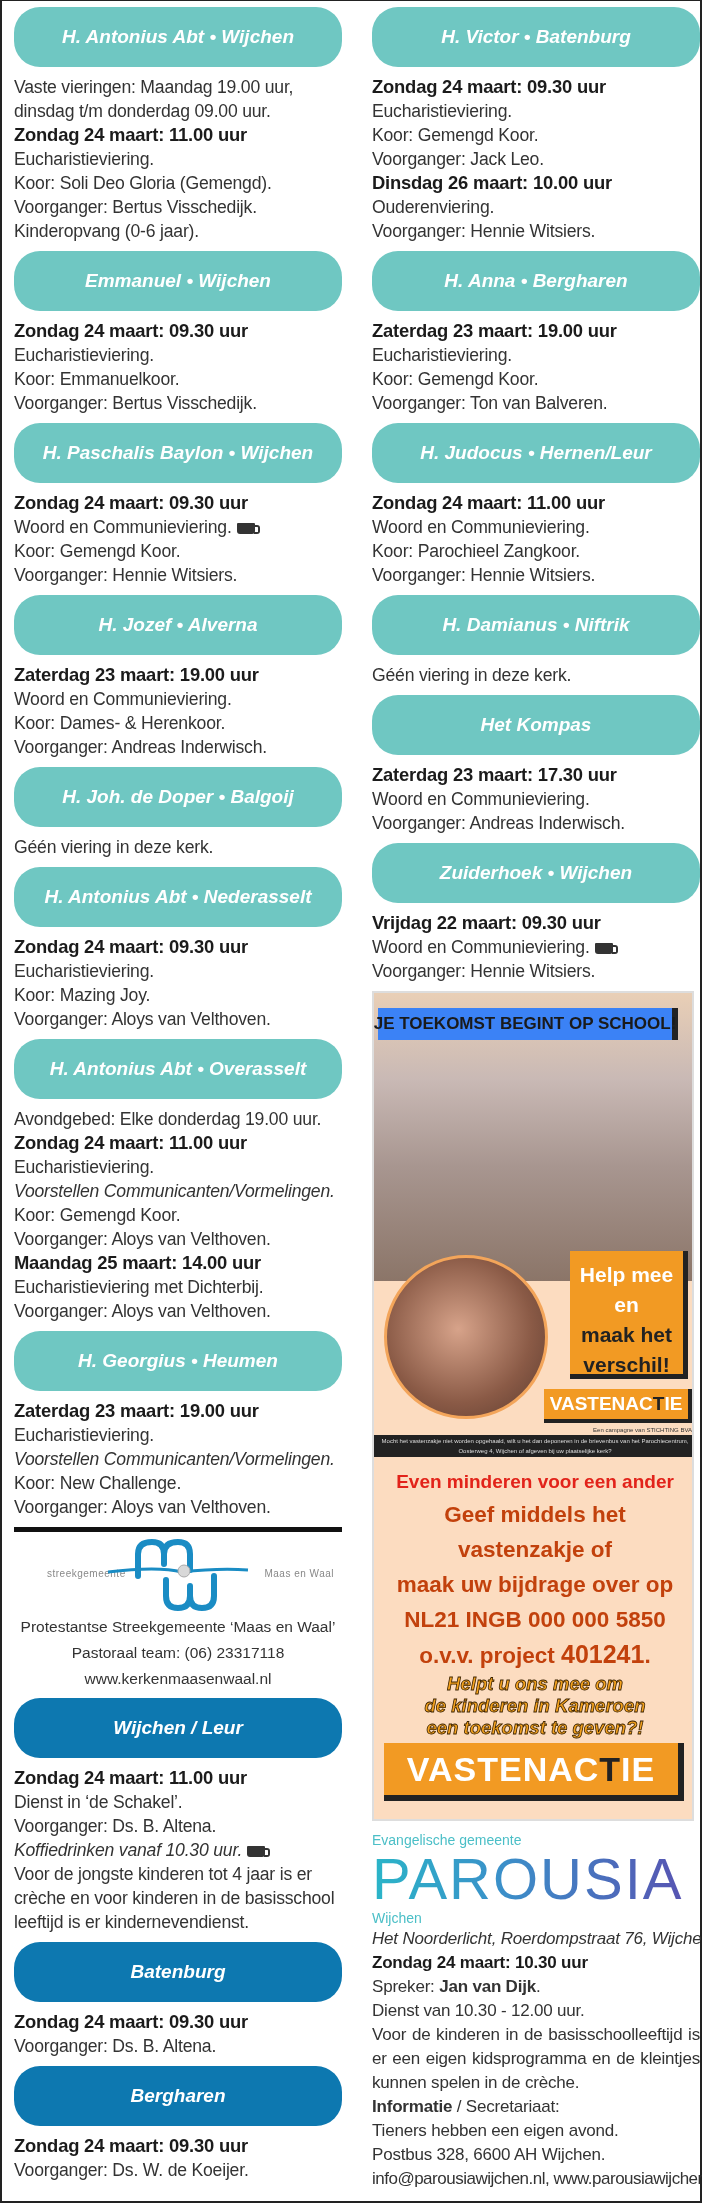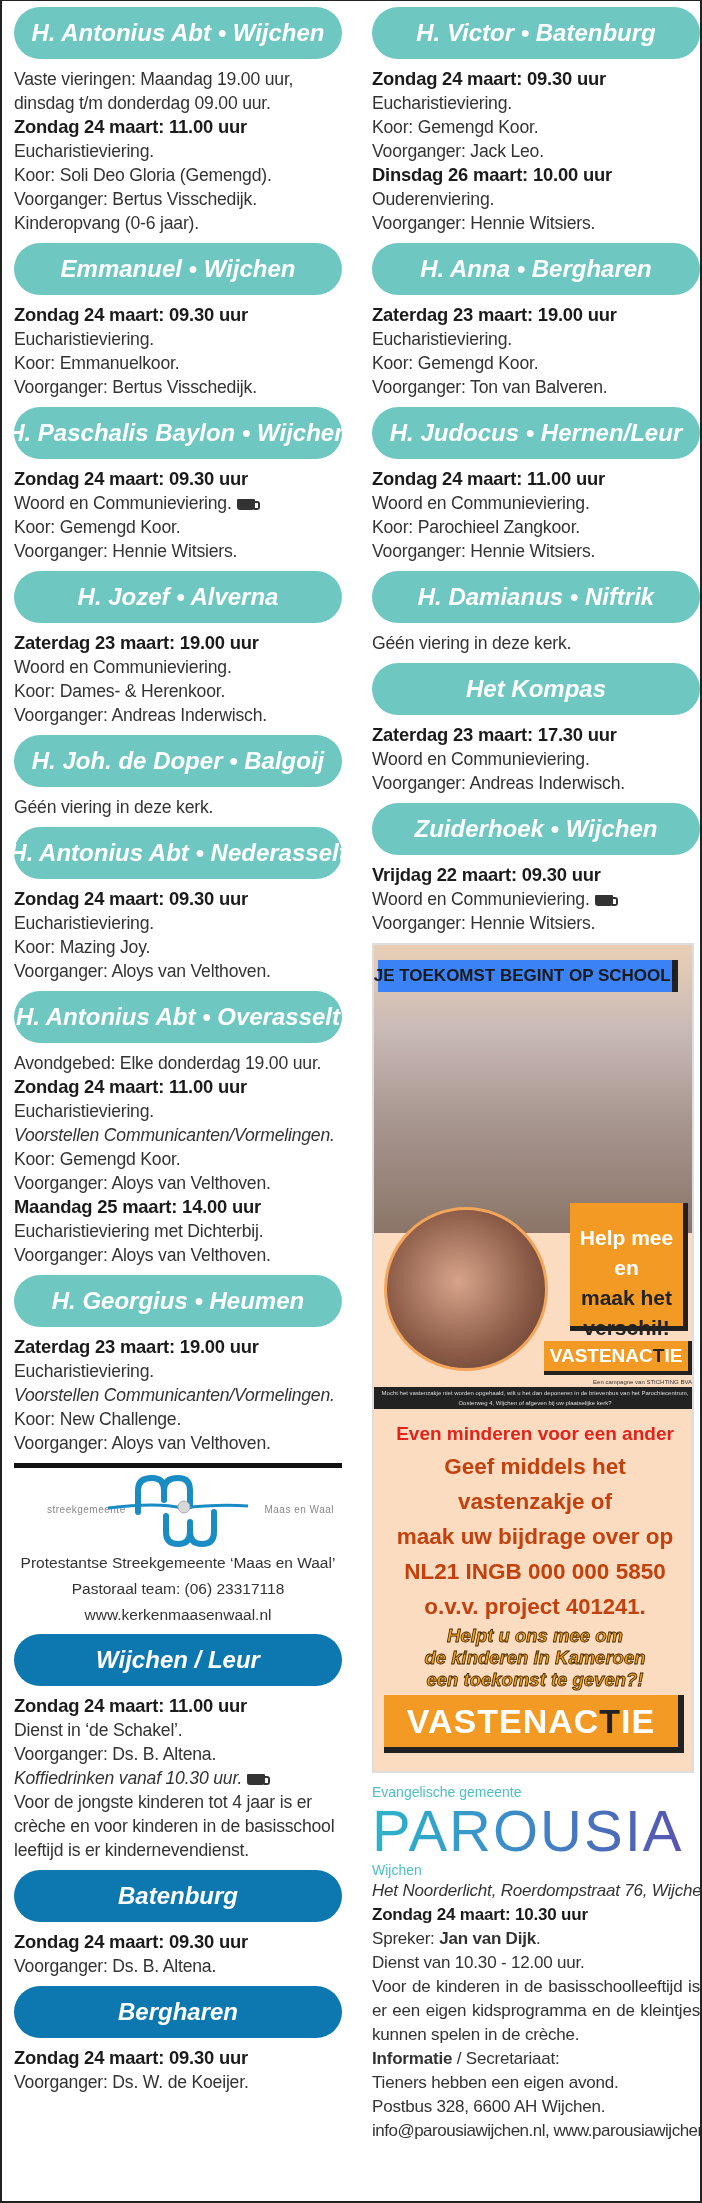--- a/index.html
+++ b/index.html
@@ -3,50 +3,50 @@
 <meta charset="utf-8">
 <style>
   * { box-sizing: border-box; margin: 0; padding: 0; }
   html, body { width: 702px; height: 2203px; background: #ffffff; overflow: hidden; }
   body { font-family: "Liberation Sans", sans-serif; color: #2a2a2a; position: relative; }
   .page { position: absolute; left: 0; top: 0; width: 702px; height: 2203px; border: 2px solid #222; border-top: 1px solid #222; }
   .col { position: absolute; top: 0; width: 328px; }
   .col-left { left: 12px; }
   .col-right { left: 370px; }
   .banner {
-    height: 52px; border-radius: 26px; color: #fff; font-weight: bold; font-style: italic;
-    font-size: 24px; display: flex; align-items: center; justify-content: center; white-space: nowrap;
+    height: 60px; border-radius: 26px; color: #fff; font-weight: bold; font-style: italic;
+    font-size: 19px; display: flex; align-items: center; justify-content: center; white-space: nowrap;
   }
   .teal { background: #6fc7c2; }
   .blue { background: #0d78b0; }
   .block { margin-top: 8px; margin-bottom: 8px; }
   .line { font-size: 17.6px; line-height: 24px; white-space: nowrap; color: #333; letter-spacing: -0.2px; }
   .bold { font-weight: bold; color: #1b1b1b; font-size: 18.4px; }
   .ital { font-style: italic; }
   .cup { display: inline-block; width: 18px; height: 11px; margin-left: 5px; background: #333; border-radius: 1px 1px 3px 3px; vertical-align: middle; position: relative; }
   .cup::after { content: ""; position: absolute; right: -5px; top: 2px; width: 4px; height: 5px; border: 2px solid #333; border-left: none; border-radius: 0 3px 3px 0; }
   .rule { height: 5px; background: #111; margin: 8px 0 4px; }
   .pkn { text-align: center; }
   .pkn-logo { position: relative; height: 76px; }
   .pkn-small { position: absolute; top: 32px; font-size: 10px; color: #888; letter-spacing: 0.5px; }
   .pkn-name { font-size: 15.5px; color: #333; margin-top: 4px; line-height: 22px; }
   .ad { position: relative; width: 322px; height: 830px; margin-top: 8px; background: #fcdcc0; overflow: hidden; border: 2px solid #ddd; }
   .ad-photo { position: absolute; left: 0; top: 0; width: 322px; height: 288px;
     background: linear-gradient(180deg, #e9cfb6 0%, #c9b9b5 30%, #a89690 60%, #8b7568 100%); }
   .ad-title { position: absolute; left: 4px; top: 15px; width: 300px; height: 32px; background: #3b82f6; color: #1a1a1a; font-weight: bold; font-size: 17px; display: flex; align-items: center; justify-content: center; border-right: 6px solid #222; white-space: nowrap; }
   .ad-circle { position: absolute; left: 10px; top: 262px; width: 164px; height: 164px; border-radius: 50%; background: radial-gradient(circle at 45% 45%, #d7a38a, #8a5a46 60%, #5a3a2e); border: 3px solid #f3a55a; }
-  .ad-help { position: absolute; left: 196px; top: 258px; width: 118px; height: 128px; background: #f29a23; border-right: 5px solid #222; border-bottom: 5px solid #222; text-align: center; font-weight: bold; font-size: 21px; line-height: 30px; padding-top: 20px; }
+  .ad-help { position: absolute; left: 196px; top: 258px; width: 118px; height: 128px; background: #f29a23; border-right: 5px solid #222; border-bottom: 5px solid #222; text-align: center; font-weight: bold; font-size: 21px; line-height: 30px; padding-top: 9px; }
   .ad-help .w { color: #fff; }
   .ad-help .k { color: #222; }
   .ad-vasten-small { position: absolute; left: 170px; top: 396px; width: 148px; height: 34px; background: #f29a23; color: #fff; font-weight: bold; font-size: 19px; display: flex; align-items: center; justify-content: center; border-right: 4px solid #222; border-bottom: 4px solid #222; }
   .ad-campaign { position: absolute; left: 170px; top: 434px; width: 148px; font-size: 6px; color: #333; text-align: right; }
   .ad-blackbar { position: absolute; left: 0; top: 442px; width: 322px; height: 22px; background: #222; color: #ddd; font-size: 6px; line-height: 10px; text-align: center; padding-top: 1px; }
   .ad-red { position: absolute; left: 0; top: 478px; width: 322px; text-align: center; color: #e2231a; font-weight: bold; font-size: 19px; white-space: nowrap; }
   .ad-give { position: absolute; left: 0; top: 504px; width: 322px; text-align: center; color: #c2410c; font-weight: bold; font-size: 22.5px; line-height: 35px; }
-  .ad-give .num { font-weight: bold; font-size: 22px; }
+  .ad-give .num { font-weight: bold; font-size: 25px; }
   .ad-yellow { position: absolute; left: 0; top: 680px; width: 322px; text-align: center; color: #f4a21e; font-weight: bold; font-style: italic; font-size: 18.5px; line-height: 22px; -webkit-text-stroke: 0.8px #3a2200; }
   .ad-vasten-big { position: absolute; left: 10px; top: 750px; width: 300px; height: 58px; background: #f29a23; color: #fff; font-weight: bold; font-size: 34px; display: flex; align-items: center; justify-content: center; border-right: 6px solid #222; border-bottom: 6px solid #222; letter-spacing: 1px; }
   .ad-vasten-big .t, .ad-vasten-small .t { color: #222; }
   .paro { margin-top: 10px; }
   .paro-small { font-size: 14px; color: #4bbfc7; line-height: 18px; }
   .paro-logo { font-size: 58px; line-height: 60px; letter-spacing: 2px; font-weight: normal;
     background: linear-gradient(90deg, #2ab5c8 0%, #3b8fc9 40%, #5a4fb0 100%);
     -webkit-background-clip: text; background-clip: text; color: transparent; }
   .paro-city { font-size: 14px; color: #4bbfc7; line-height: 18px; }
   .paro .line { font-size: 17px; }

